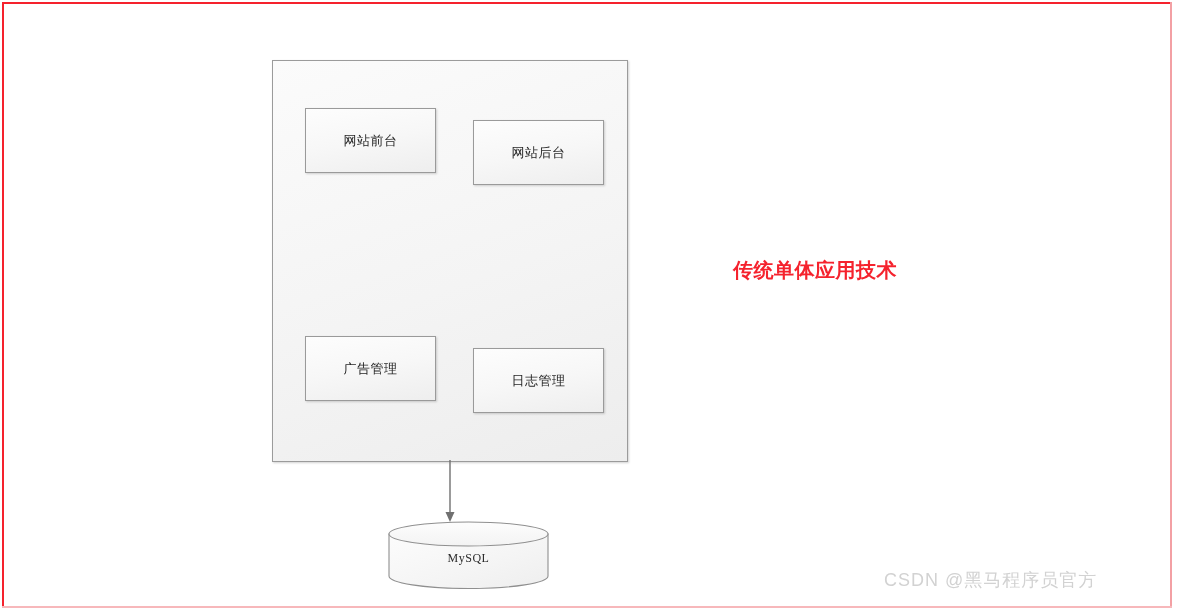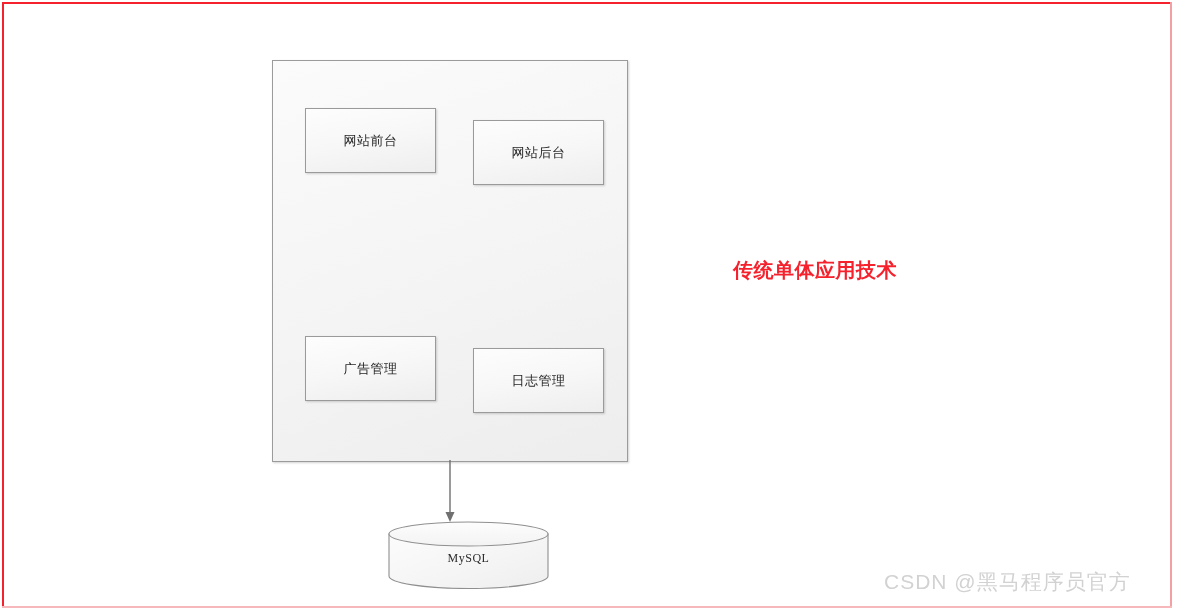--- a/index.html
+++ b/index.html
@@ -114,21 +114,21 @@
     color: #f5222d;
     letter-spacing: 0.5px;
     white-space: nowrap;
   }
 
   
   .watermark {
     position: absolute;
     left: 884px;
     top: 568px;
-    font-size: 21px;
+    font-size: 18px;
     color: #d2d2d2;
     letter-spacing: 1px;
     white-space: nowrap;
   }
 </style>
 </head>
 <body>
 
 <div id="canvas">
 

